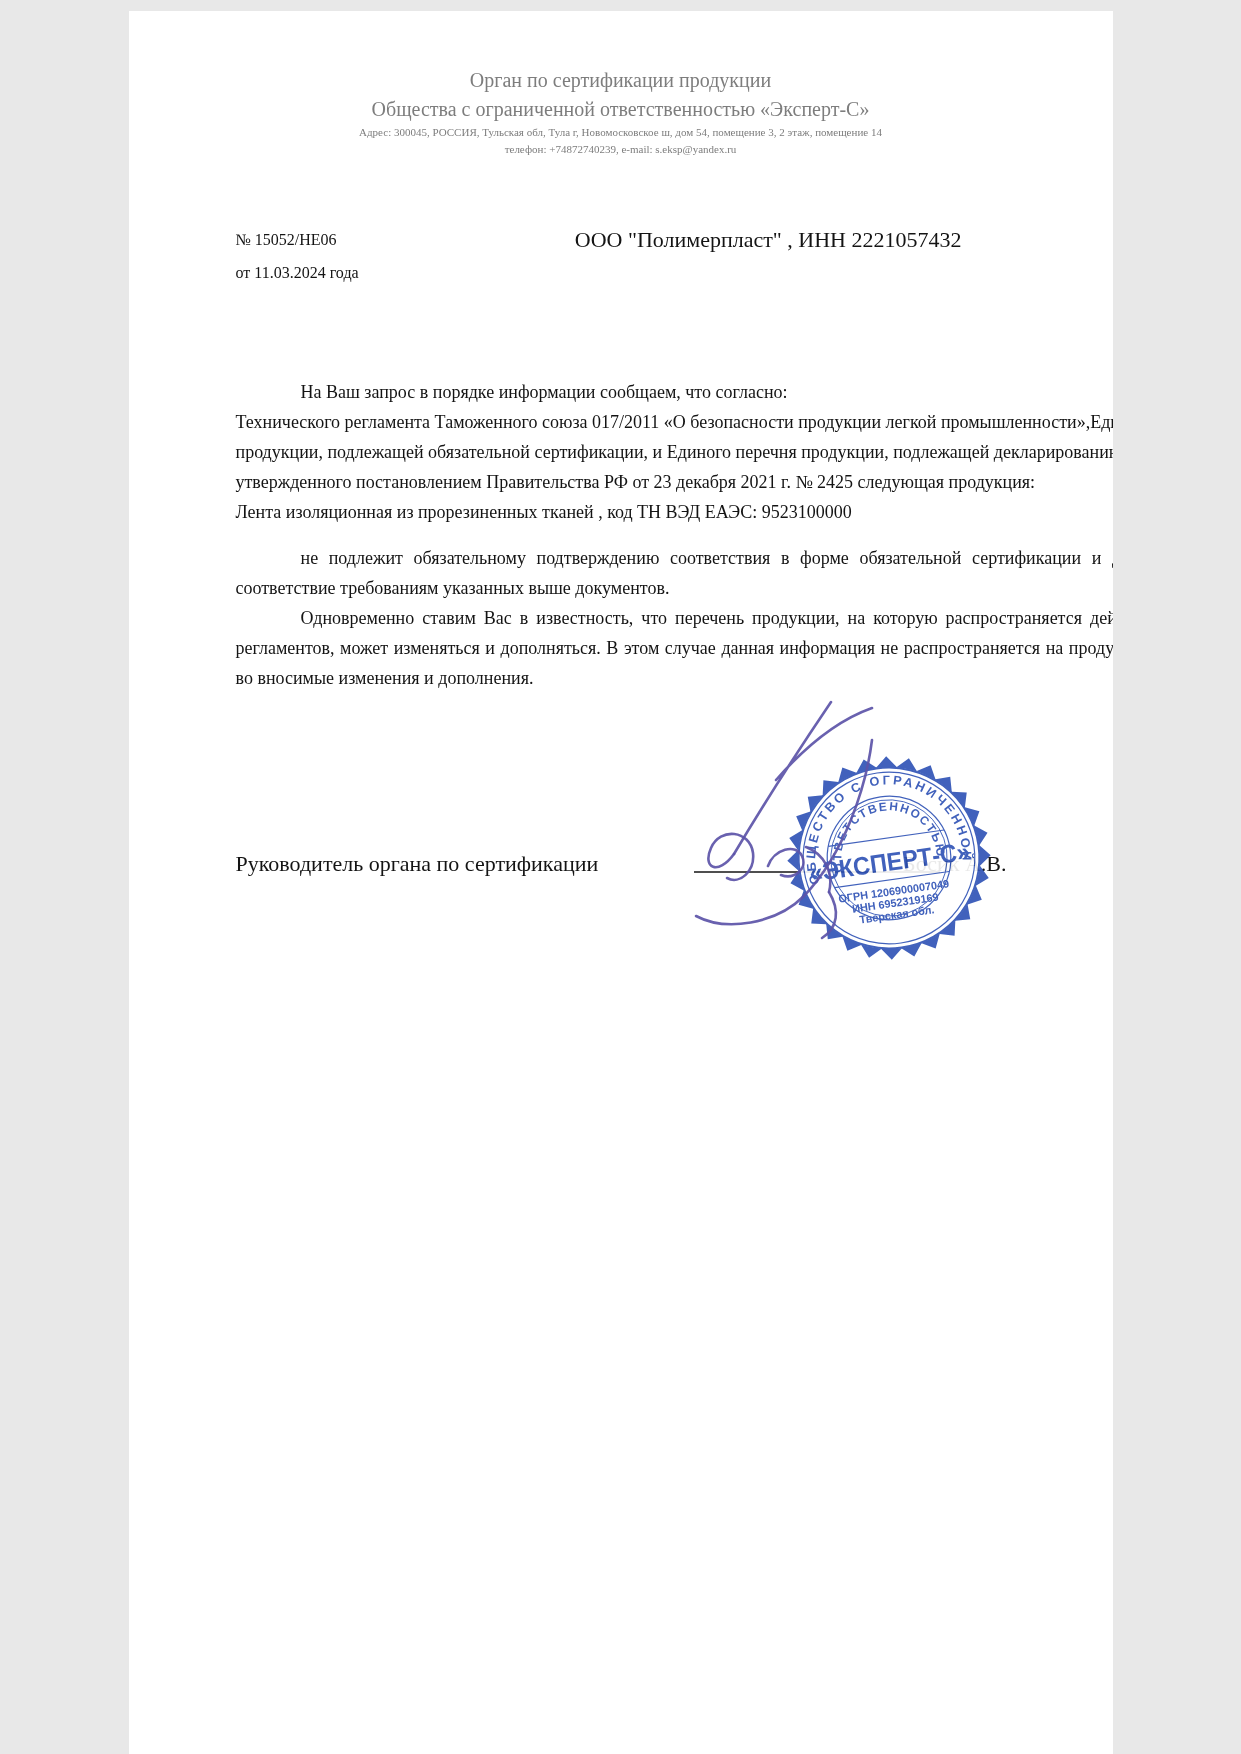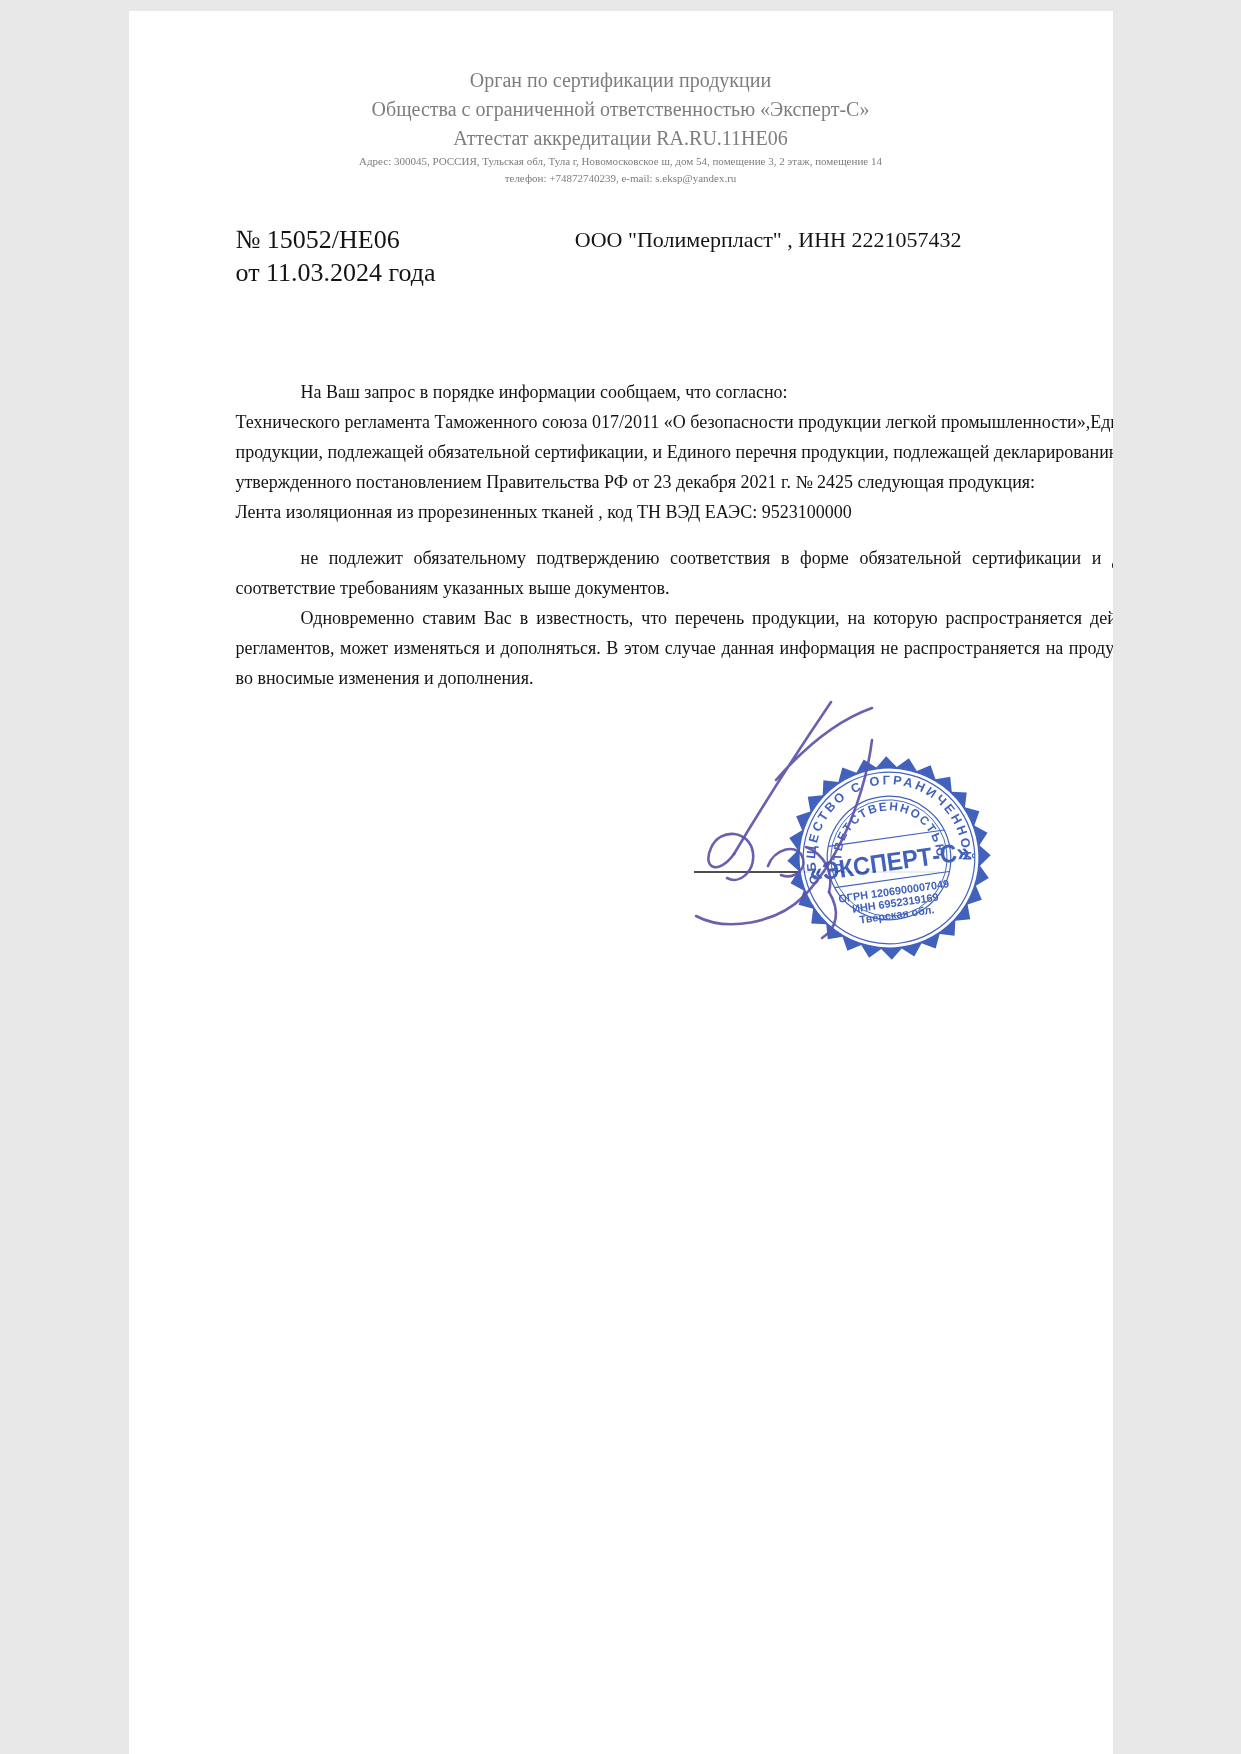--- a/index.html
+++ b/index.html
@@ -6,21 +6,21 @@
   .page{
     position:relative;width:984px;height:1754px;margin:11px auto;
     background:#ffffff;overflow:hidden;
     font-family:"Liberation Serif","DejaVu Serif",serif;color:#141414;
   }
   
   .doc-header{position:absolute;top:55px;left:0;width:100%;text-align:center;color:var(--header-gray,#7d7d7d);}
   .h-main{font-size:20px;line-height:29px;}
   .h-small{font-size:11px;line-height:17px;}
   
-  .ref-left{position:absolute;top:212px;left:107px;font-size:26px;line-height:33px;}
+  .ref-left{position:absolute;top:212px;left:107px;font-size:16px;line-height:33px;}
   .ref-right{position:absolute;top:212px;right:151px;font-size:22px;line-height:33px;}
   
   .body-text{position:absolute;top:366px;left:107px;width:1028px;font-size:18px;line-height:30px;}
   .body-text p{margin:0;}
   .p-indent{text-indent:65px;}
   .p-justify{text-align:justify;}
   .p-gap{margin-top:16px !important;}
   
   .sig-row{position:absolute;top:840px;left:107px;right:106px;display:flex;justify-content:space-between;font-size:22px;}
   .sig-line{position:absolute;top:860px;left:565px;width:246px;height:0;border-bottom:2px solid var(--rule-gray,#4f4f4f);z-index:1;}
@@ -35,39 +35,42 @@
   .ink{stroke:var(--ink,#5c54a8);fill:none;stroke-width:2.6;stroke-linecap:round;opacity:.92;}
 </style>
 </head>
 <body>
 
 <div class="page">
 
   <div class="doc-header">
     <div class="h-main">Орган по сертификации продукции</div>
     <div class="h-main">Общества с ограниченной ответственностью «Эксперт-С»</div>
-    <div class="h-main">Аттестат аккредитации RA.RU.11HE06</div>
     <div class="h-small">Адрес: 300045, РОССИЯ, Тульская обл, Тула г, Новомосковское ш, дом 54, помещение 3, 2 этаж, помещение 14</div>
     <div class="h-small">телефон: +74872740239, e-mail: s.eksp@yandex.ru</div>
   </div>
 
   <div class="ref-left">
     <div>№ 15052/HE06</div>
     <div>от 11.03.2024 года</div>
   </div>
   <div class="ref-right">ООО "Полимерпласт" , ИНН 2221057432</div>
 
   <div class="body-text">
     <p class="p-indent">На Ваш запрос в порядке информации сообщаем, что согласно:</p>
     <p>Технического регламента Таможенного союза 017/2011 «О безопасности продукции легкой промышленности»,Единого перечня продукции, подлежащей обязательной сертификации, и Единого перечня продукции, подлежащей декларированию соответствия, утвержденного постановлением Правительства РФ от 23 декабря 2021 г. № 2425 следующая продукция:</p>
     <p>Лента изоляционная из прорезиненных тканей , код ТН ВЭД ЕАЭС: 9523100000</p>
     <p class="p-indent p-justify p-gap">не подлежит обязательному подтверждению соответствия в форме обязательной сертификации и декларирования на соответствие требованиям указанных выше документов.</p>
     <p class="p-indent p-justify">Одновременно ставим Вас в известность, что перечень продукции, на которую распространяется действие технических регламентов, может изменяться и дополняться. В этом случае данная информация не распространяется на продукцию, включаемую во вносимые изменения и дополнения.</p>
   </div>
 
+  <div class="sig-row">
+    <span>Руководитель органа по сертификации</span>
+    <span>Босик А.В.</span>
+  </div>
   <div class="sig-line"></div>
 
   <svg class="stamp-wrap" viewBox="0 0 240 240" aria-hidden="true">
     <g transform="rotate(-8 120 120)">
       <polygon class="st-fill" points="120.0,19.5 132.5,8.7 142.4,22.0 157.0,14.3 163.6,29.5 179.6,25.2 182.7,41.4 199.2,40.8 198.6,57.3 214.8,60.4 210.5,76.4 225.7,83.0 218.0,97.6 231.3,107.5 220.5,120.0 231.3,132.5 218.0,142.4 225.7,157.0 210.5,163.6 214.8,179.6 198.6,182.7 199.2,199.2 182.7,198.6 179.6,214.8 163.6,210.5 157.0,225.7 142.4,218.0 132.5,231.3 120.0,220.5 107.5,231.3 97.6,218.0 83.0,225.7 76.4,210.5 60.4,214.8 57.3,198.6 40.8,199.2 41.4,182.7 25.2,179.6 29.5,163.6 14.3,157.0 22.0,142.4 8.7,132.5 19.5,120.0 8.7,107.5 22.0,97.6 14.3,83.0 29.5,76.4 25.2,60.4 41.4,57.3 40.8,40.8 57.3,41.4 60.4,25.2 76.4,29.5 83.0,14.3 97.6,22.0 107.5,8.7"></polygon>
       <circle class="st-mask" cx="120" cy="120" r="100"></circle>
       <circle class="st-stroke" cx="120" cy="120" r="99.5" stroke-width="2.2"></circle>
       <circle class="st-stroke" cx="120" cy="120" r="94.5" stroke-width="1.3"></circle>
       <circle class="st-stroke" cx="120" cy="120" r="68" stroke-width="1.3"></circle>
       <circle class="st-stroke" cx="120" cy="120" r="64" stroke-width="1"></circle>

